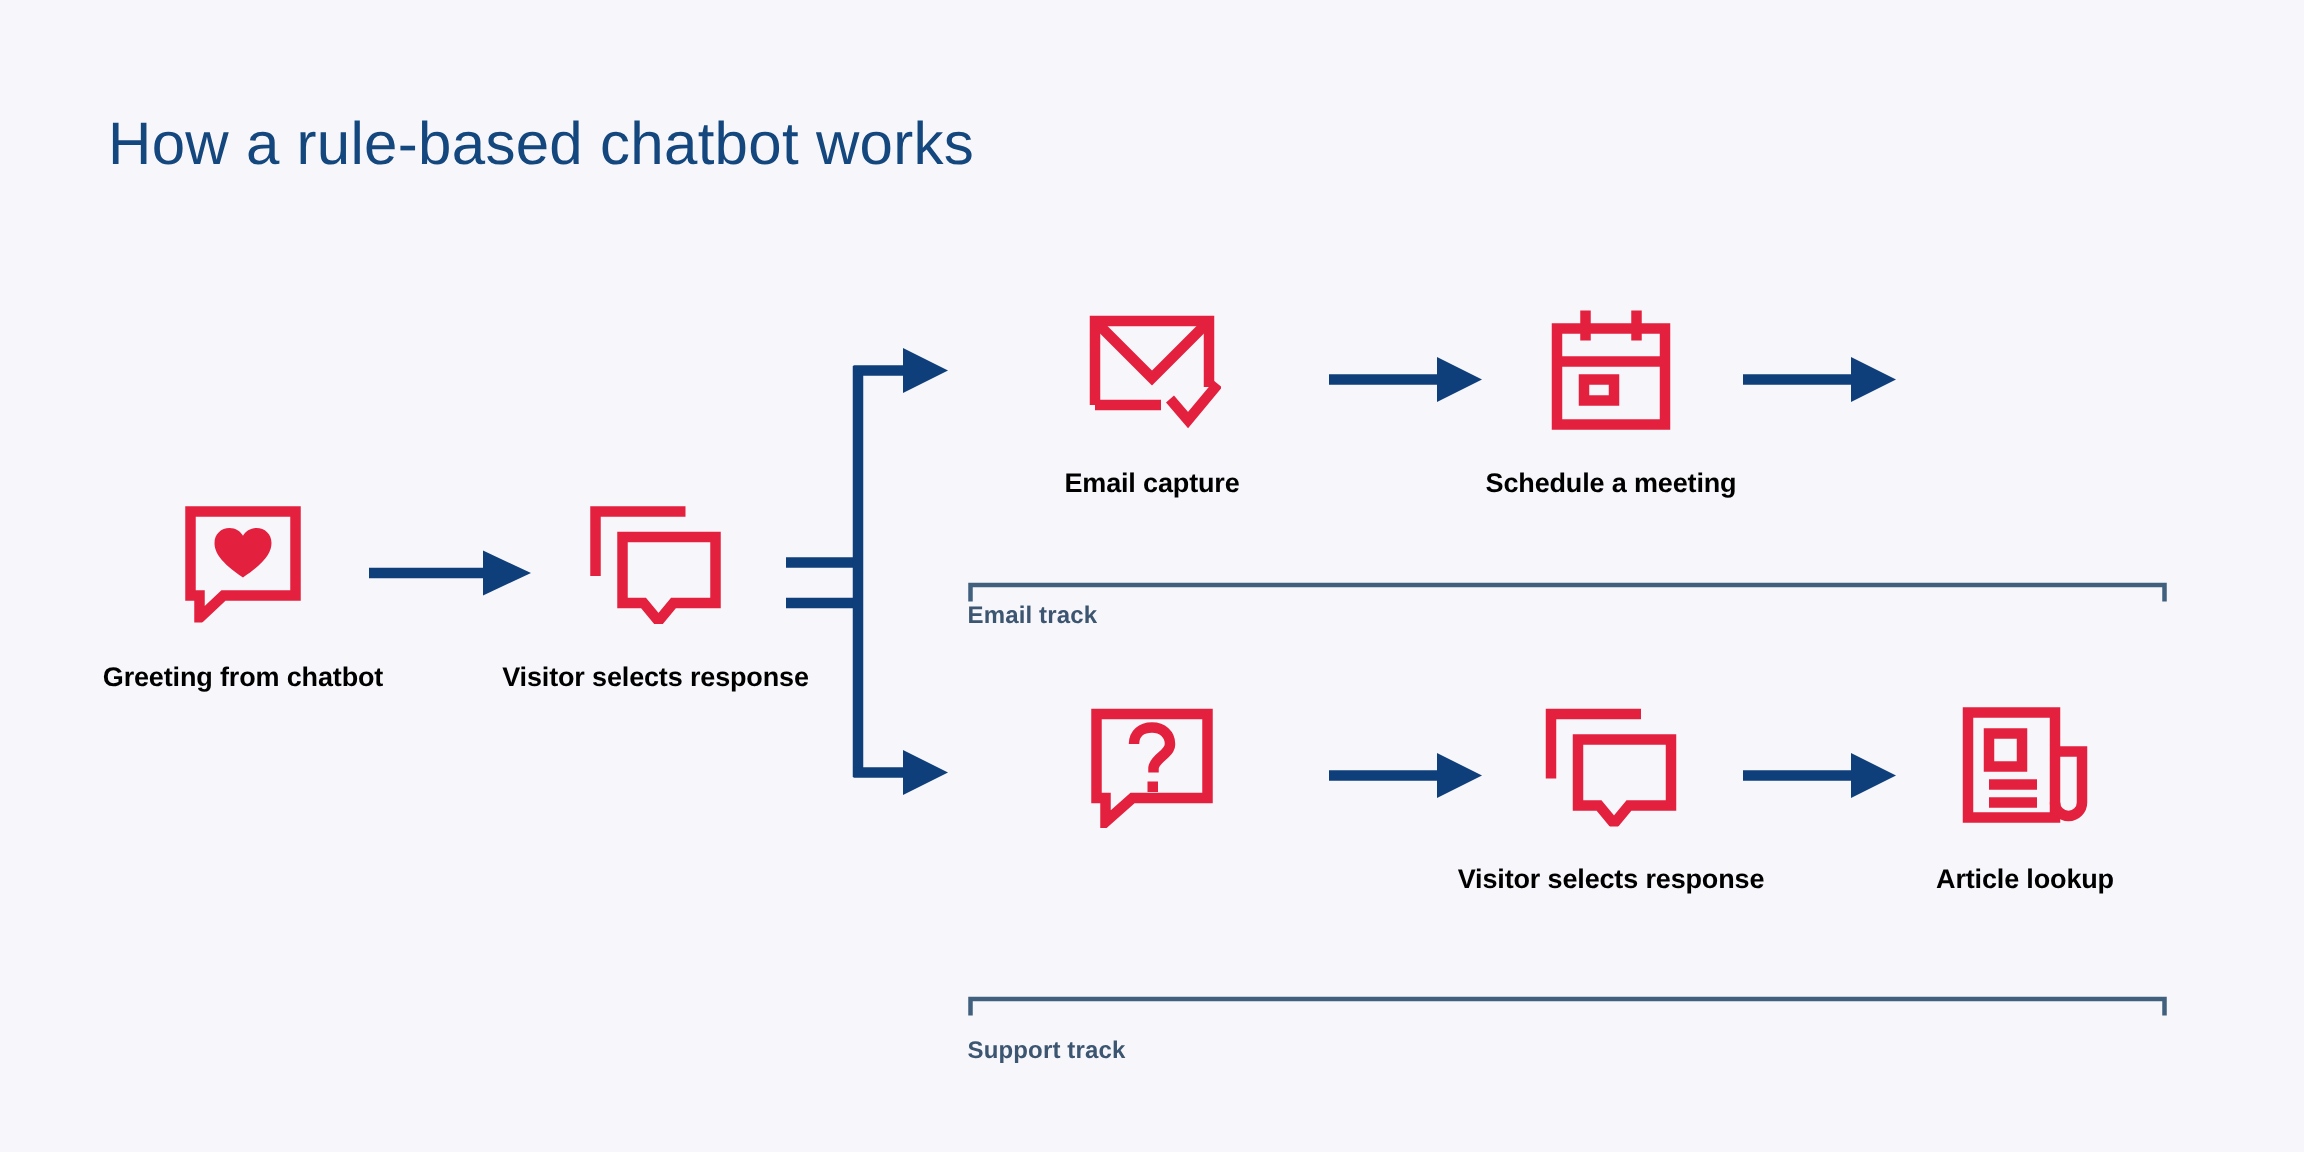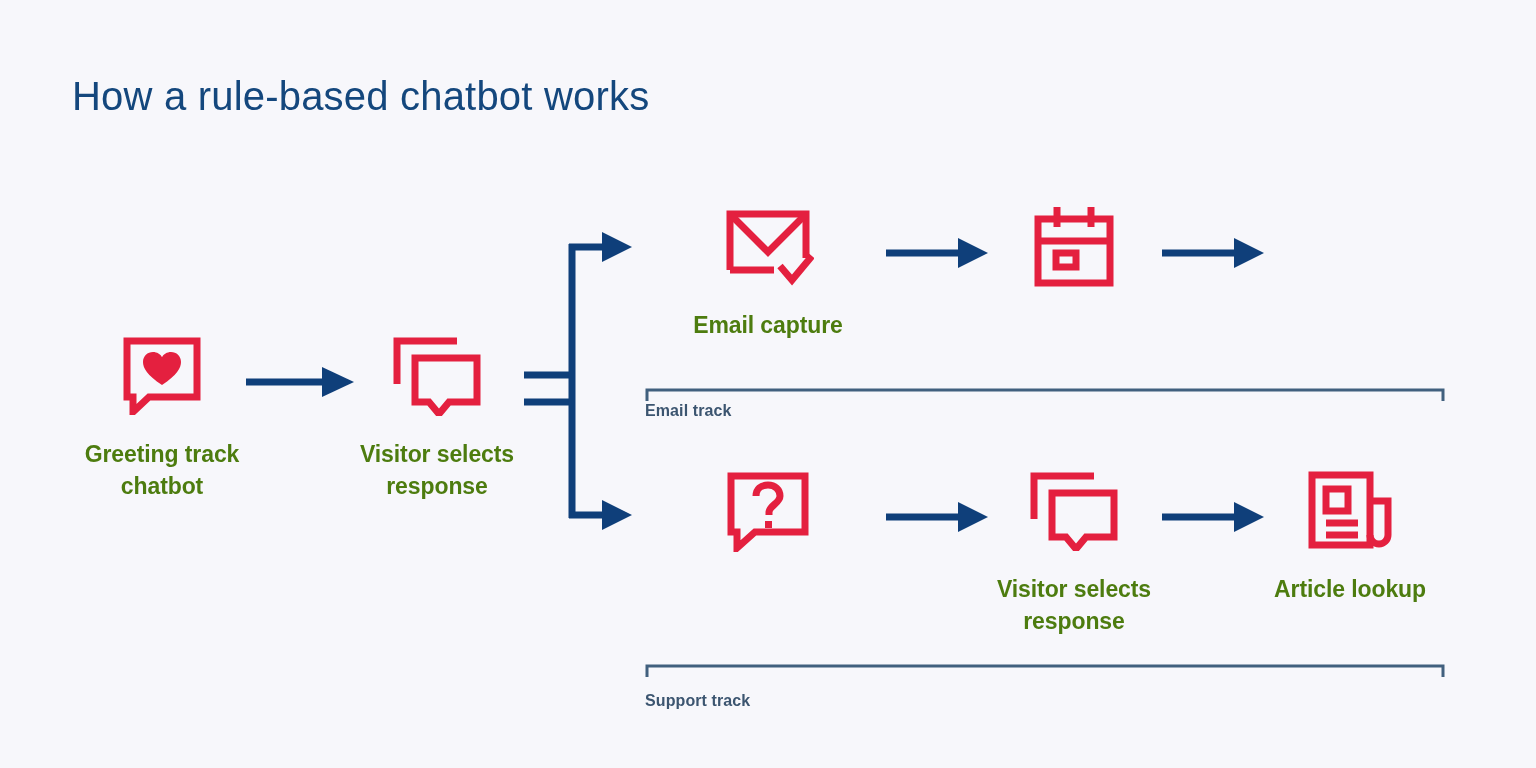--- a/index.html
+++ b/index.html
@@ -40,23 +40,23 @@
     text-align: center;
   }
   .node .icon-wrap {
     height: 100px;
     display: flex;
     align-items: center;
     justify-content: center;
   }
   .node .node-label {
     margin-top: 14px;
-    font-size: 23px;
+    font-size: 18px;
     font-weight: bold;
-    color: #4d7c0f;
+    color: #000000;
     line-height: 1.38;
     letter-spacing: -0.1px;
   }
 
   
   .arrow {
     position: absolute;
   }
 
   
@@ -84,21 +84,21 @@
 
   <div class="title">How a rule-based chatbot works</div>
 
   <div class="node" style="left:57px; top:325px;">
     <div class="icon-wrap">
       <svg width="86" height="80" viewBox="0 0 86 80">
         <path d="M8 6 H78 V62 H30 L14 77 V62 H8 Z" fill="none" stroke="#e4203f" stroke-width="7" stroke-linejoin="miter" stroke-linecap="square"></path>
         <path d="M43 50 C28 40 24 33 24 27 C24 21 28.5 17 34 17 C38 17 41.4 19.2 43 22.2 C44.6 19.2 48 17 52 17 C57.5 17 62 21 62 27 C62 33 58 40 43 50 Z" fill="#e4203f"></path>
       </svg>
     </div>
-    <div class="node-label">Greeting track chatbot</div>
+    <div class="node-label">Greeting from chatbot</div>
   </div>
 
   <div class="arrow" style="left:246px; top:365px;">
     <svg width="110" height="34" viewBox="0 0 110 34">
       <line x1="0" y1="17" x2="80" y2="17" stroke="#0f3f7a" stroke-width="7"></line>
       <polygon points="76,2 108,17 76,32" fill="#0f3f7a"></polygon>
     </svg>
   </div>
 
   <div class="node" style="left:332px; top:325px;">
@@ -149,20 +149,21 @@
   <div class="node" style="left:969px; top:196px;">
     <div class="icon-wrap">
       <svg width="88" height="86" viewBox="0 0 88 86">
         <line x1="27" y1="4" x2="27" y2="24" stroke="#e4203f" stroke-width="7"></line>
         <line x1="61" y1="4" x2="61" y2="24" stroke="#e4203f" stroke-width="7"></line>
         <rect x="8" y="16" width="72" height="64" fill="none" stroke="#e4203f" stroke-width="7"></rect>
         <line x1="8" y1="38" x2="80" y2="38" stroke="#e4203f" stroke-width="7"></line>
         <rect x="26" y="50" width="20" height="14" fill="none" stroke="#e4203f" stroke-width="7"></rect>
       </svg>
     </div>
+    <div class="node-label">Schedule a meeting</div>
   </div>
 
   <div class="arrow" style="left:1162px; top:236px;">
     <svg width="104" height="34" viewBox="0 0 104 34">
       <line x1="0" y1="17" x2="76" y2="17" stroke="#0f3f7a" stroke-width="7"></line>
       <polygon points="72,2 102,17 72,32" fill="#0f3f7a"></polygon>
     </svg>
   </div>
 
 

